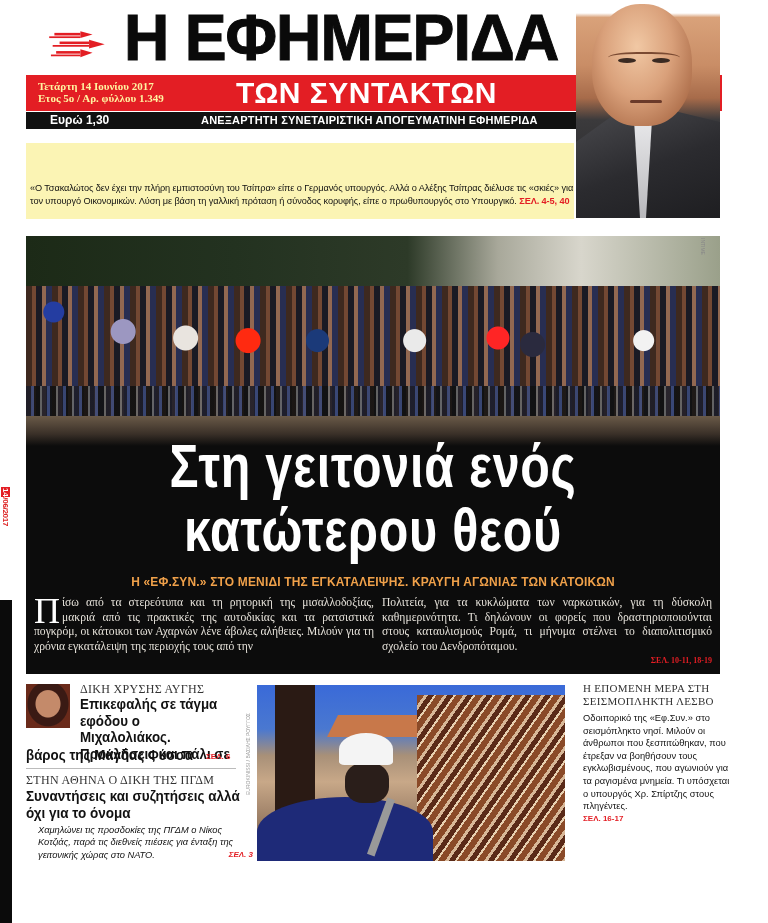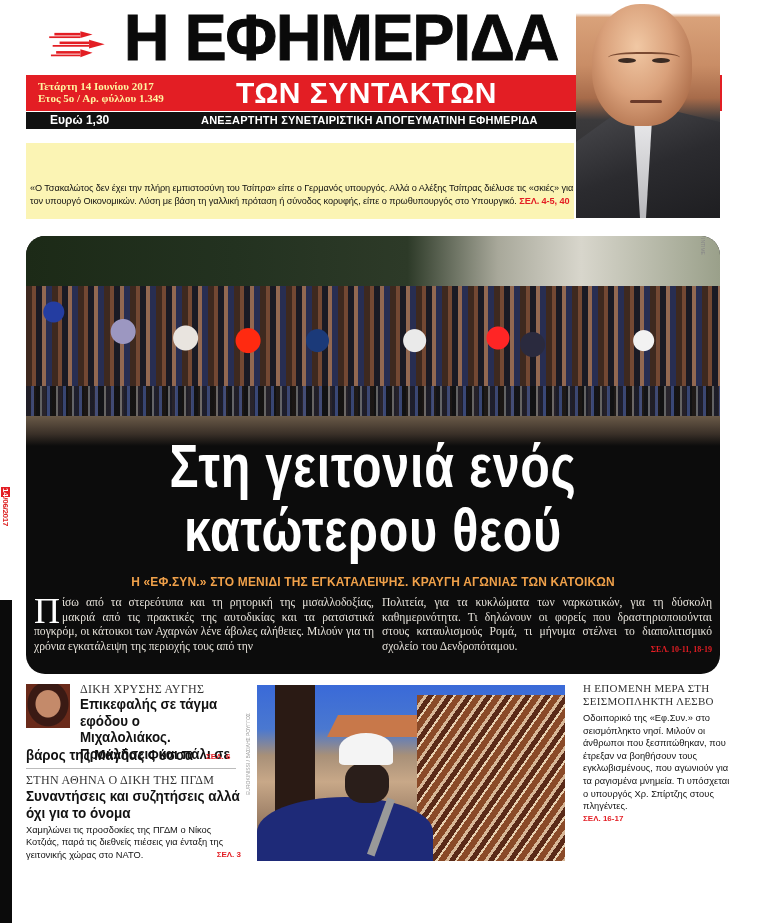--- a/index.html
+++ b/index.html
@@ -40,21 +40,21 @@
       background: linear-gradient(180deg, #e8e8ea, #b8b8bc); clip-path: polygon(20% 0, 80% 0, 60% 100%, 40% 100%); }
 
     
     .teaser { position: absolute; left: 26px; top: 143px; width: 548px; height: 76px; background: #fbf4b4; }
     .teaser-title { position: absolute; left: 6px; top: 4px; font-family: "Liberation Serif", serif; font-size: 30px;
       line-height: 32px; color: #111; letter-spacing: -0.3px; }
     .teaser-text { position: absolute; left: 4px; top: 39px; width: 544px; font-size: 9.2px; line-height: 13px; color: #111; letter-spacing: -0.1px; }
     .ref { color: #e31e24; font-weight: bold; }
 
     
-    .main-photo { position: absolute; left: 26px; top: 236px; width: 694px; height: 438px; overflow: hidden; background: #0c0c0c; border-radius: 19px; }
+    .main-photo { position: absolute; left: 26px; top: 236px; width: 694px; height: 438px; overflow: hidden; background: #0c0c0c; }
     .photo-bg { position: absolute; left: 0; top: 0; width: 694px; height: 200px;
       background: linear-gradient(90deg, #1c2a17 0%, #233220 30%, #2d3a28 55%, #a8a89a 68%, #d8d6cc 80%, #9aa08a 100%); }
     .crowd { position: absolute; left: 0; top: 50px; width: 694px; height: 130px;
       background:
         radial-gradient(circle at 4% 20%, #2a3d8a 0 10px, transparent 11px),
         radial-gradient(circle at 14% 35%, #9c98b8 0 12px, transparent 13px),
         radial-gradient(circle at 23% 40%, #e8e4e0 0 12px, transparent 13px),
         radial-gradient(circle at 32% 42%, #d83420 0 12px, transparent 13px),
         radial-gradient(circle at 42% 42%, #223a6a 0 11px, transparent 12px),
         radial-gradient(circle at 56% 42%, #eaeaea 0 11px, transparent 12px),
@@ -86,21 +86,21 @@
     .kicker-serif { font-family: "Liberation Serif", serif; font-size: 12px; color: #333; letter-spacing: 0.3px; }
     .story1 .kicker-serif { position: absolute; left: 54px; top: 0; }
     .story1 .title { position: absolute; left: 54px; top: 14px; width: 165px; font-weight: bold; font-size: 14.5px; line-height: 16.5px; transform: scaleX(0.92); transform-origin: left; }
     .story1 .title-last { position: absolute; left: 0; top: 65px; font-weight: bold; font-size: 14.5px; line-height: 16.5px; transform: scaleX(0.92); transform-origin: left; white-space: nowrap; }
     .story1 .ref { position: absolute; left: 180px; top: 70px; font-size: 8px; }
     .divider { position: absolute; left: 26px; top: 768px; width: 210px; height: 1px; background: #bbb; }
 
     .story2 { position: absolute; left: 26px; top: 773px; width: 215px; }
     .story2 .kicker-serif { position: absolute; left: 0; top: 0; }
     .story2 .title { position: absolute; left: 0; top: 14px; width: 240px; font-weight: bold; font-size: 15px; line-height: 17px; transform: scaleX(0.9); transform-origin: left; }
-    .story2 .text { position: absolute; left: 0; top: 51px; width: 215px; font-size: 9.3px; line-height: 12.3px; color: #111; }
+    .story2 .text { position: absolute; left: 12px; top: 51px; width: 215px; font-size: 9.3px; line-height: 12.3px; color: #111; font-style: italic; }
     .story2 .ref { font-size: 8px; margin-left: 15px; }
 
     .quake-photo { position: absolute; left: 257px; top: 685px; width: 308px; height: 176px; overflow: hidden;
       background: linear-gradient(180deg, #3a6ad8 0%, #4a78d0 25%, #a89078 40%, #c8a888 55%, #6a5040 100%); }
     .quake-photo .roof { position: absolute; left: 70px; top: 30px; width: 110px; height: 22px; background: #c8784a; clip-path: polygon(10% 0, 90% 0, 100% 100%, 0 100%); }
     .quake-photo .pole { position: absolute; left: 18px; top: 0; width: 40px; height: 176px; background: #2a1a14; }
     .quake-photo .rubble { position: absolute; left: 160px; top: 10px; width: 150px; height: 166px;
       background: repeating-linear-gradient(125deg, #8a4a28 0 6px, #d8b898 6px 9px, #5a2a18 9px 14px, #e8d0b0 14px 16px); }
     .quake-photo .helmet { position: absolute; left: 82px; top: 48px; width: 54px; height: 32px; background: #f4f4f4; border-radius: 50% 50% 10% 10%; }
     .quake-photo .headneck { position: absolute; left: 88px; top: 78px; width: 44px; height: 40px; background: #2a1e1a; border-radius: 40%; }
@@ -166,21 +166,21 @@
   <div class="photo-bg"></div>
   <div class="crowd"></div>
   <div class="legs"></div>
   <div class="tracks"></div>
   <div class="headline">
     <div>Στη γειτονιά ενός</div>
     <div>κατώτερου θεού</div>
   </div>
   <div class="kicker">Η «ΕΦ.ΣΥΝ.» ΣΤΟ ΜΕΝΙΔΙ ΤΗΣ ΕΓΚΑΤΑΛΕΙΨΗΣ. ΚΡΑΥΓΗ ΑΓΩΝΙΑΣ ΤΩΝ ΚΑΤΟΙΚΩΝ</div>
   <div class="lede lede-left"><span class="dropcap">Π</span><span>ίσω από τα στερεότυπα και τη ρητορική της μισαλλοδοξίας, μακριά από τις πρακτικές της αυτοδικίας και τα ρατσιστικά πογκρόμ, οι κάτοικοι των Αχαρνών λένε άβολες αλήθειες. Μιλούν για τη χρόνια εγκατάλειψη της περιοχής τους από την</span></div>
-  <div class="lede lede-right"><span>Πολιτεία, για τα κυκλώματα των ναρκωτικών, για τη δύσκολη καθημερινότητα. Τι δηλώνουν οι φορείς που δραστηριοποιούνται στους καταυλισμούς Ρομά, τι μήνυμα στέλνει το διαπολιτισμικό σχολείο του Δενδροπόταμου.</span> <span class="ref" style="font-size:8px;float:right;margin-top:3px;">ΣΕΛ. 10-11, 18-19</span></div>
+  <div class="lede lede-right"><span>Πολιτεία, για τα κυκλώματα των ναρκωτικών, για τη δύσκολη καθημερινότητα. Τι δηλώνουν οι φορείς που δραστηριοποιούνται στους καταυλισμούς Ρομά, τι μήνυμα στέλνει το διαπολιτισμικό σχολείο του Δενδροπόταμου.</span> <span class="ref" style="font-size:8px;float:right;margin-top:14px;">ΣΕΛ. 10-11, 18-19</span></div>
 </div>
 <div class="photo-credit-side">INTIME</div>
 
 <div class="story1">
   <div class="thumb"></div>
   <div class="kicker-serif">ΔΙΚΗ ΧΡΥΣΗΣ ΑΥΓΗΣ</div>
   <div class="title">Επικεφαλής σε τάγμα εφόδου ο Μιχαλολιάκος. Προκλήσεις και πάλι σε</div>
   <div class="title-last">βάρος της Μάγδας Φύσσα</div>
   <div class="ref">ΣΕΛ. 6</div>
 </div>

